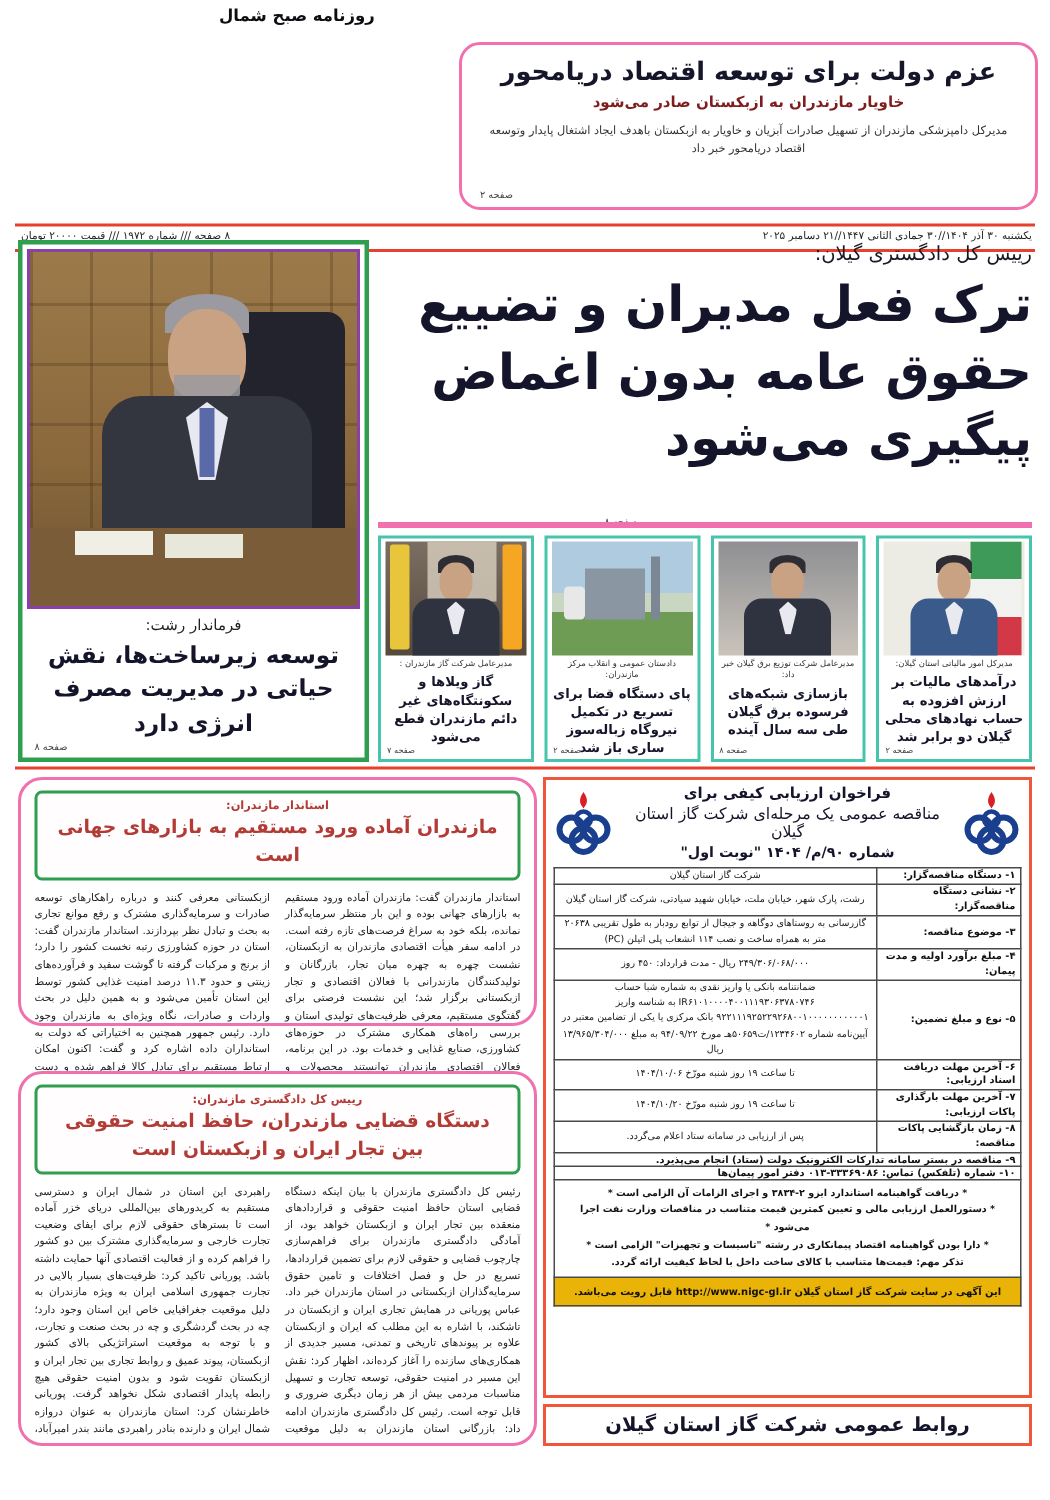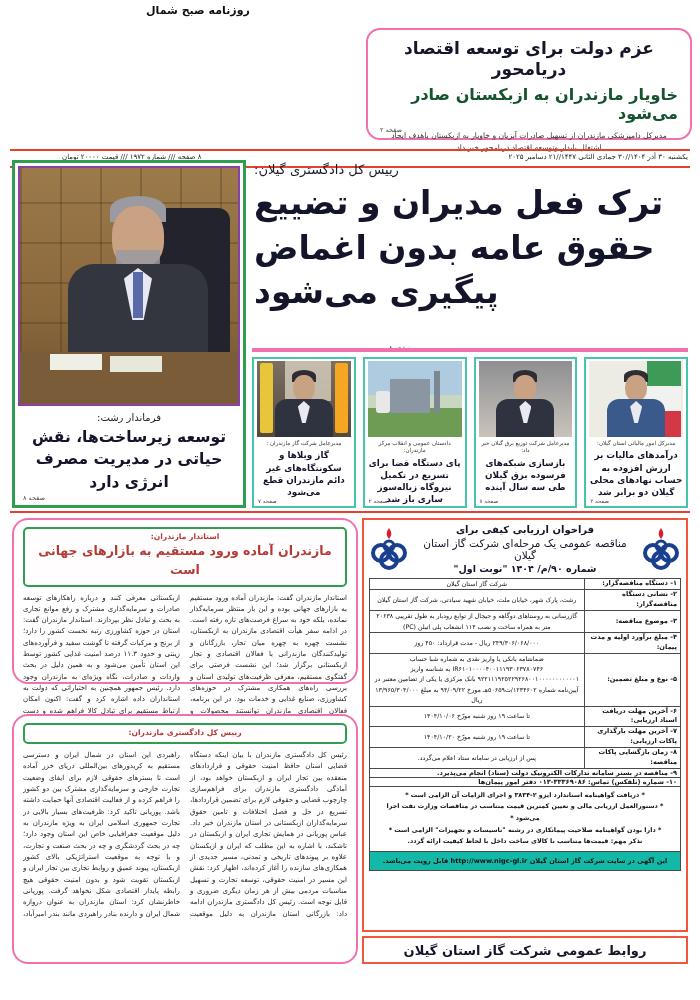--- a/index.html
+++ b/index.html
@@ -4,31 +4,31 @@
 <style>
   html,body{margin:0;padding:0;background:#fff;}
   *{box-sizing:border-box;}
   body{font-family:"DejaVu Sans",sans-serif;}
   .page{position:relative;width:700px;height:1000px;background:#fff;overflow:hidden;margin:0 auto;}
 
   
   .logo-block{position:absolute;left:128px;top:18px;width:215px;height:125px;text-align:left;}
   .logo-text{font-size:88px;font-weight:bold;color:#0d0d12;line-height:1.0;letter-spacing:-4px;}
   .logo-tagline{font-size:11px;font-weight:bold;color:#0d0d12;margin-top:-14px;margin-left:18px;}
-  .top-story-box{position:absolute;right:8px;top:28px;width:326px;height:112px;border:2.5px solid #f071ad;border-radius:14px;padding:8px 12px 4px;background:#fff;}
+  .top-story-box{position:absolute;right:8px;top:28px;width:386px;height:112px;border:2.5px solid #f071ad;border-radius:14px;padding:8px 12px 4px;background:#fff;}
   .ts-headline{font-size:17px;font-weight:bold;color:#16162a;text-align:center;line-height:1.25;}
-  .ts-subheadline{font-size:16px;font-weight:bold;color:#14532d;margin-top:4px;}
+  .ts-subheadline{font-size:10px;font-weight:bold;color:#7f1d1d;text-align:center;margin-top:4px;}
   .ts-body{font-size:7.6px;color:#333;text-align:center;margin-top:7px;line-height:1.6;}
   .ts-pageref{position:absolute;left:12px;bottom:4px;font-size:6.5px;color:#444;}
   .rule-red{position:absolute;left:10px;right:10px;height:2px;background:#e8402f;}
   .dateline-right{position:absolute;right:12px;top:153px;font-size:7px;color:#222;}
-  .dateline-left{position:absolute;left:14px;top:153px;font-size:7px;color:#222;direction:rtl;margin-left:48px;}
-
-  
-  .lead-area{position:absolute;left:254px;right:12px;top:160px;height:186px;text-align:left;}
+  .dateline-left{position:absolute;left:14px;top:153px;font-size:7px;color:#222;direction:rtl;}
+
+  
+  .lead-area{position:absolute;left:268px;right:12px;top:160px;height:186px;text-align:right;}
   .lead-kicker{font-size:13px;color:#1a1a26;margin-top:2px;}
   .lead-headline{font-size:33px;font-weight:bold;color:#14142a;line-height:1.35;margin-top:4px;}
   .lead-pageref{position:absolute;left:135px;bottom:-6px;font-size:6.5px;color:#444;}
 
   
   .photo-story-box{position:absolute;left:12px;top:160px;width:234px;height:348px;border:3px solid #2f9e4f;background:#fff;padding:3px;}
   .lead-photo{position:relative;width:100%;height:240px;border:2px solid #8b3fa8;overflow:hidden;background:linear-gradient(180deg,#9c7a4a 0%,#8a683c 60%,#6e5330 100%);}
   .wood-grid{position:absolute;inset:0;background:repeating-linear-gradient(90deg,rgba(60,40,15,.25) 0 2px,transparent 2px 40px),repeating-linear-gradient(0deg,rgba(60,40,15,.25) 0 2px,transparent 2px 40px);}
   .chair{position:absolute;right:8px;top:40px;width:78px;height:150px;background:#23232e;border-radius:12px 12px 4px 4px;}
   .desk{position:absolute;left:0;right:0;bottom:0;height:52px;background:#7a5c38;}
@@ -88,21 +88,21 @@
   .ad-t2{font-size:10.5px;font-weight:normal;color:#14142a;margin-top:2px;text-align:center;}
   .ad-t3{font-size:9.5px;font-weight:bold;color:#14142a;margin-top:2px;}
   .nigc{width:40px;height:46px;flex:none;}
   table.ad-table{width:100%;border-collapse:collapse;margin-top:4px;}
   table.ad-table td{border:1px solid #4a4a4a;padding:0 3px;vertical-align:middle;}
   td.lbl{width:31%;font-size:6.6px;font-weight:bold;color:#111;line-height:1.5;}
   td.val{font-size:6.3px;color:#111;text-align:center;line-height:1.65;}
   td.full{font-size:6.6px;font-weight:bold;color:#111;text-align:right;padding:3px 5px;}
   .ad-notes{border:1px solid #4a4a4a;border-top:none;padding:3px 4px;text-align:center;}
   .ad-note{font-size:6.4px;font-weight:bold;color:#111;line-height:1.8;}
-  .ad-site{border:1px solid #4a4a4a;border-top:none;background:#14b8a6;padding:3px 4px;text-align:center;}
+  .ad-site{border:1px solid #4a4a4a;border-top:none;background:#eab308;padding:3px 4px;text-align:center;}
   .ad-site div{font-size:6.6px;font-weight:bold;color:#111;line-height:1.9;}
   .ad-footer{position:absolute;left:362px;right:12px;top:936px;height:28px;border:2px solid #f0573a;display:flex;align-items:center;justify-content:center;font-size:13px;font-weight:bold;color:#14142a;background:#fff;}
 </style>
 </head>
 <body>
 
 <div class="page">
 
   <div class="logo-block">
     <div class="logo-tagline">روزنامه صبح شمال</div>
@@ -206,20 +206,21 @@
     <div class="art-head">
       <div class="art-kicker">استاندار مازندران:</div>
       <div class="art-headline">مازندران آماده ورود مستقیم به بازارهای جهانی است</div>
     </div>
     <div class="art-body" style="height:136px;overflow:hidden;">استاندار مازندران گفت: مازندران آماده ورود مستقیم به بازارهای جهانی بوده و این بار منتظر سرمایه‌گذار نمانده، بلکه خود به سراغ فرصت‌های تازه رفته است. در ادامه سفر هیأت اقتصادی مازندران به ازبکستان، نشست چهره به چهره میان تجار، بازرگانان و تولیدکنندگان مازندرانی با فعالان اقتصادی و تجار ازبکستانی برگزار شد؛ این نشست فرصتی برای گفتگوی مستقیم، معرفی ظرفیت‌های تولیدی استان و بررسی راه‌های همکاری مشترک در حوزه‌های کشاورزی، صنایع غذایی و خدمات بود. در این برنامه، فعالان اقتصادی مازندران توانستند محصولات و توانمندی‌های خود را به‌طور مستقیم به طرف‌های ازبکستانی معرفی کنند و درباره راهکارهای توسعه صادرات و سرمایه‌گذاری مشترک و رفع موانع تجاری به بحث و تبادل نظر بپردازند. استاندار مازندران گفت: استان در حوزه کشاورزی رتبه نخست کشور را دارد؛ از برنج و مرکبات گرفته تا گوشت سفید و فرآورده‌های زینتی و حدود ۱۱.۳ درصد امنیت غذایی کشور توسط این استان تأمین می‌شود و به همین دلیل در بحث واردات و صادرات، نگاه ویژه‌ای به مازندران وجود دارد. رئیس جمهور همچنین به اختیاراتی که دولت به استانداران داده اشاره کرد و گفت: اکنون امکان ارتباط مستقیم برای تبادل کالا فراهم شده و دست استان‌ها بازتر است. استاندار مازندران در ادامه به ظرفیت‌های صادراتی استان اشاره کرد و گفت: مازندران در مسیر توسعه تجارت خارجی قرار دارد.</div>
   </div>
 
   <div class="article-box article-b">
     <div class="art-head">
       <div class="art-kicker">رییس کل دادگستری مازندران:</div>
+      <div class="art-headline">دستگاه قضایی مازندران، حافظ امنیت حقوقی بین تجار ایران و ازبکستان است</div>
     </div>
     <div class="art-body" style="height:178px;overflow:hidden;">رئیس کل دادگستری مازندران با بیان اینکه دستگاه قضایی استان حافظ امنیت حقوقی و قراردادهای منعقده بین تجار ایران و ازبکستان خواهد بود، از آمادگی دادگستری مازندران برای فراهم‌سازی چارچوب قضایی و حقوقی لازم برای تضمین قراردادها، تسریع در حل و فصل اختلافات و تامین حقوق سرمایه‌گذاران ازبکستانی در استان مازندران خبر داد. عباس پوریانی در همایش تجاری ایران و ازبکستان در تاشکند، با اشاره به این مطلب که ایران و ازبکستان علاوه بر پیوندهای تاریخی و تمدنی، مسیر جدیدی از همکاری‌های سازنده را آغاز کرده‌اند، اظهار کرد: نقش این مسیر در امنیت حقوقی، توسعه تجارت و تسهیل مناسبات مردمی بیش از هر زمان دیگری ضروری و قابل توجه است. رئیس کل دادگستری مازندران ادامه داد: بازرگانی استان مازندران به دلیل موقعیت راهبردی این استان در شمال ایران و دسترسی مستقیم به کریدورهای بین‌المللی دریای خزر آماده است تا بسترهای حقوقی لازم برای ایفای وضعیت تجارت خارجی و سرمایه‌گذاری مشترک بین دو کشور را فراهم کرده و از فعالیت اقتصادی آنها حمایت داشته باشد. پوریانی تاکید کرد: ظرفیت‌های بسیار بالایی در تجارت جمهوری اسلامی ایران به ویژه مازندران به دلیل موقعیت جغرافیایی خاص این استان وجود دارد؛ چه در بحث گردشگری و چه در بحث صنعت و تجارت، و با توجه به موقعیت استراتژیکی بالای کشور ازبکستان، پیوند عمیق و روابط تجاری بین تجار ایران و ازبکستان تقویت شود و بدون امنیت حقوقی هیچ رابطه پایدار اقتصادی شکل نخواهد گرفت. پوریانی خاطرنشان کرد: استان مازندران به عنوان دروازه شمال ایران و دارنده بنادر راهبردی مانند بندر امیرآباد، بندر نوشهر و همچنین شهرک‌های صنعتی کامل، آماده فراهم‌سازی چارچوب قضایی و حقوقی برای تضمین قراردادها، تسریع در حل و فصل اختلافات و تامین حقوق سرمایه‌گذاران ایران و ازبکستان است. رئیس کل دادگستری مازندران یادآور شد: در این سفر، انعقاد فرصت‌های تجاری عملی و قابلیت‌ها برای بنگاه‌های کوچک، متوسط و بزرگ نیز مورد توجه ویژه قرار داشته است. وی در ادامه با اشاره به احتمال بروز اختلافات در انعقاد قراردادهای تجاری بین تجار کشورها، پیشنهاد داد شرط داوری و تعیین داور در هنگام انعقاد قراردادها به عنوان یک اصل مهم و اساسی مطرح شود.</div>
   </div>
 
   <div class="ad-box">
     <div class="ad-header">
       <svg class="nigc" viewBox="0 0 40 46">
         <path d="M20 2 C16 8 18 10 20 13 C22 10 24 8 20 2 Z" fill="#d92027"></path>
         <circle cx="12" cy="27" r="8" fill="none" stroke="#1b3f8f" stroke-width="4"></circle>
         <circle cx="28" cy="27" r="8" fill="none" stroke="#1b3f8f" stroke-width="4"></circle>
@@ -279,21 +280,21 @@
           </tr>
         <tr>
             <td class="full" colspan="2">۱۰- شماره (تلفکس) تماس: ۳۳۳۶۹۰۸۶-۰۱۳ دفتر امور پیمان‌ها</td>
           </tr>
       </tbody>
     </table>
 
     <div class="ad-notes">
       <div class="ad-note">* دریافت گواهینامه استاندارد ایزو ۲-۳۸۳۴ و اجرای الزامات آن الزامی است *</div>
       <div class="ad-note">* دستورالعمل ارزیابی مالی و تعیین کمترین قیمت متناسب در مناقصات وزارت نفت اجرا می‌شود *</div>
-      <div class="ad-note">* دارا بودن گواهینامه صلاحیت پیمانکاری در رشته "تاسیسات و تجهیزات" الزامی است *</div>
+      <div class="ad-note">* دارا بودن گواهینامه اقتصاد پیمانکاری در رشته "تاسیسات و تجهیزات" الزامی است *</div>
       <div class="ad-note">تذکر مهم: قیمت‌ها متناسب با کالای ساخت داخل با لحاظ کیفیت ارائه گردد.</div>
     </div>
 
     <div class="ad-site">
       <div>این آگهی در سایت شرکت گاز استان گیلان http://www.nigc-gl.ir قابل رویت می‌باشد.</div>
     </div>
   </div>
 
   <div class="ad-footer">روابط عمومی شرکت گاز استان گیلان</div>
 

